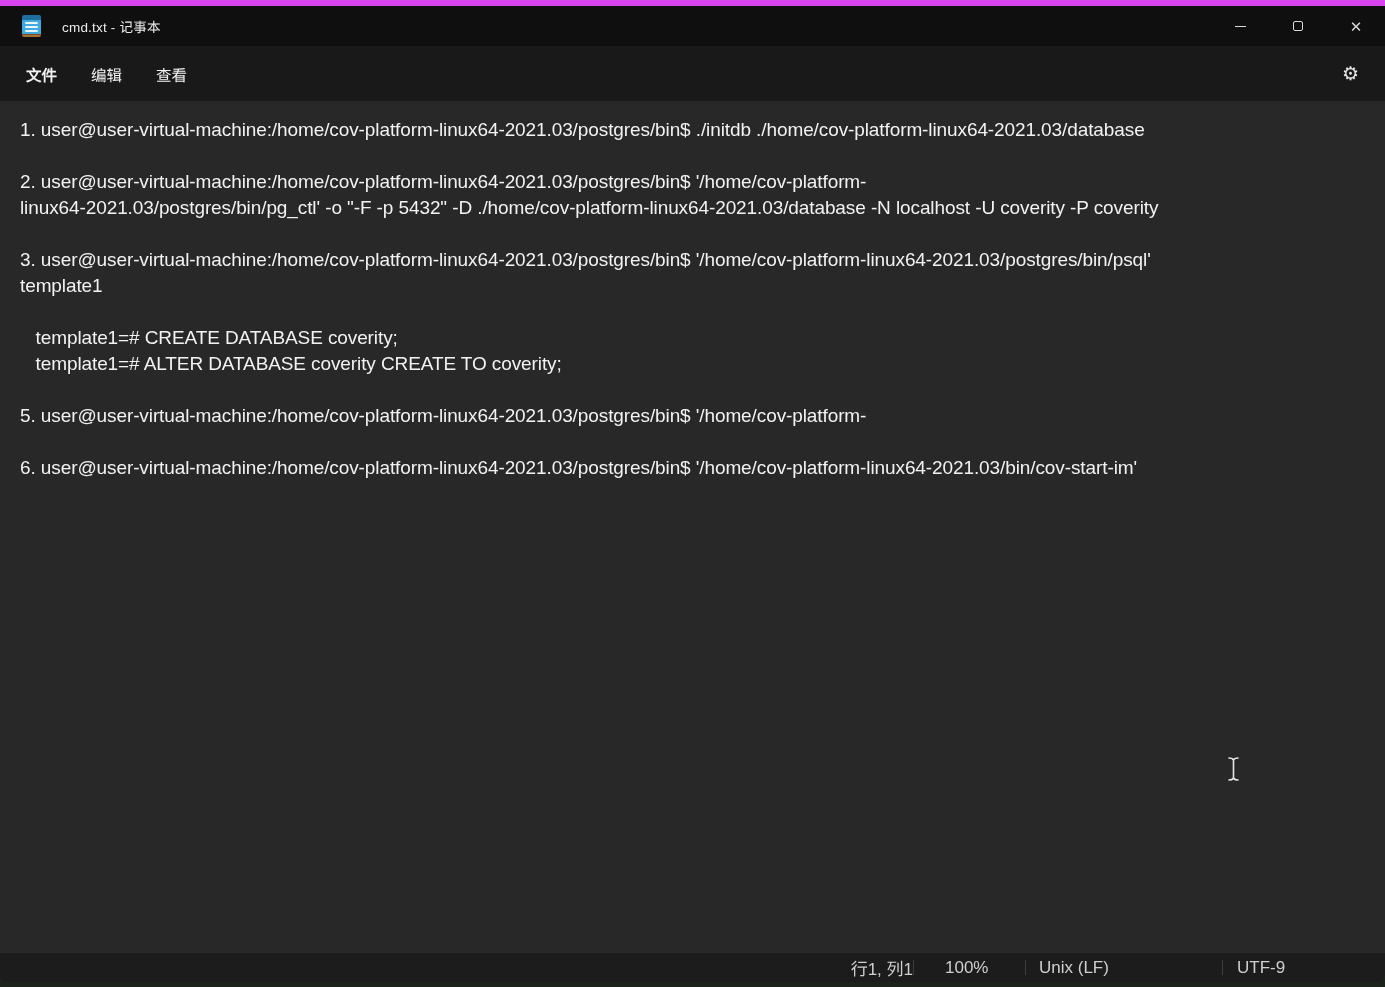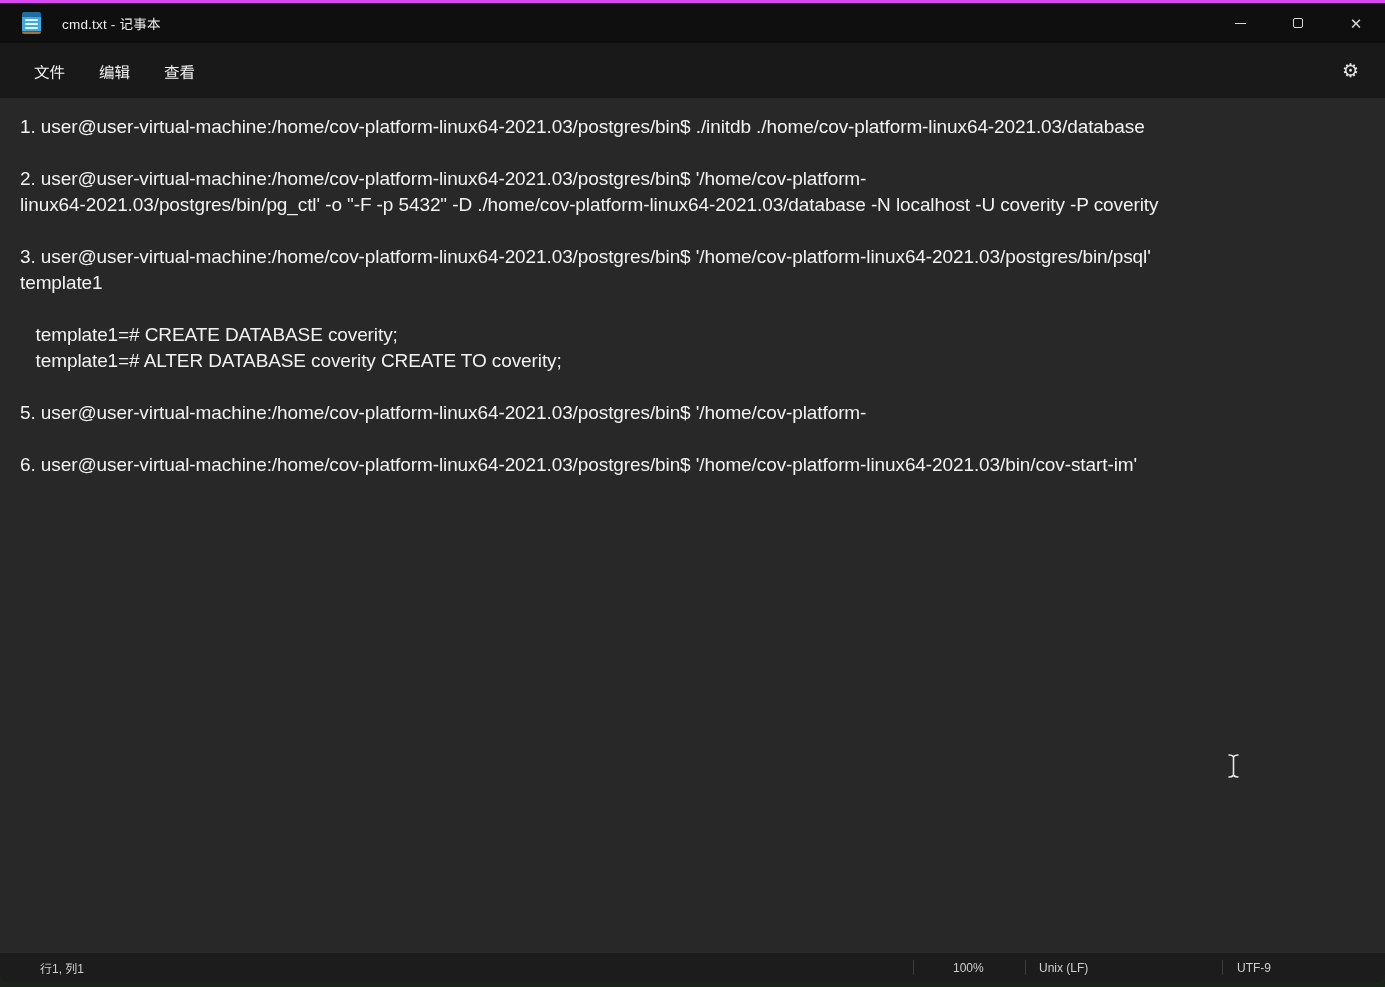--- a/index.html
+++ b/index.html
@@ -8,21 +8,21 @@
     background:#1b231b; 
     font-family:"Liberation Sans","DejaVu Sans",sans-serif;
     overflow:hidden;
   }
   .window {
     position:relative; width:1385px; height:982px;
     display:flex; flex-direction:column;
     background:#282828;
     border-radius:0 0 8px 8px;
     overflow:hidden;
-    border-top:3px solid #d946ef;
+    border-top:6px solid #d946ef;
   }
   
   .titlebar {
     height:40px; flex:0 0 40px; background:#0f0f0f;
     display:flex; align-items:center;
   }
   .np-icon { width:19px; height:22px; margin-left:22px; border-radius:2px;
     overflow:hidden; display:flex; flex-direction:column; flex:0 0 auto; }
   .np-icon .binding { height:5px; background:#1e6f9f; }
   .np-icon .page { flex:1; background:#3fa9e0; display:flex; flex-direction:column;
@@ -38,43 +38,43 @@
   .glyph-close { font-size:15px; font-weight:300; line-height:1; color:#d9d9d9; }
   
   .menubar {
     height:55px; flex:0 0 55px; background:#191919;
     display:flex; align-items:center; padding:0 20px;
   }
   .menu-items { display:flex; align-items:center; gap:0; }
   .menu-items .menu-item {
     color:#f2f2f2; font-size:15.5px; padding:6px 14px; margin-right:6px; border-radius:5px;
   }
-  .menu-items .menu-item:first-child { padding-left:0; margin-left:14px; }
+  .menu-items .menu-item:first-child { padding-left:0; margin-left:6px;font-weight:bold; }
   .settings-btn { margin-left:auto; background:none; border:none; color:#e6e6e6;
     font-size:19px; line-height:1; padding:4px 6px; }
   
   .editor {
     flex:1 1 auto; background:#282828; position:relative;
     padding:16px 0 0 20px; overflow:hidden;
   }
   .ed-line {
     color:#f2f2f2; font-size:19px; line-height:26px;
     white-space:pre; letter-spacing:-0.1px;
   }
   .ibeam { position:absolute; left:1227px; top:750px; }
   
   .statusbar {
     height:30px; flex:0 0 30px; background:#1c1c1c; border-top:1px solid #2b2b2b;
-    display:flex; align-items:center; color:#cfcfcf; font-size:12px;
+    display:flex; align-items:center; color:#cfcfcf; font-size:17px;text-align:right;
   }
   .status-left { flex:1 1 auto; padding-left:40px; }
   .status-seg { height:100%; display:flex; align-items:center; position:relative; }
   .status-seg::before { content:""; position:absolute; left:0; top:7px; bottom:7px;
     width:1px; background:#3c3c3c; }
-  .seg-zoom  { width:112px; padding-left:40px; }
+  .seg-zoom  { width:112px; padding-left:32px; }
   .seg-eol   { width:197px; padding-left:14px; }
   .seg-enc   { width:163px; padding-left:15px; }
 </style>
 </head>
 <body>
 
 <div class="window">
 
   <div class="titlebar">
     <span class="np-icon">

